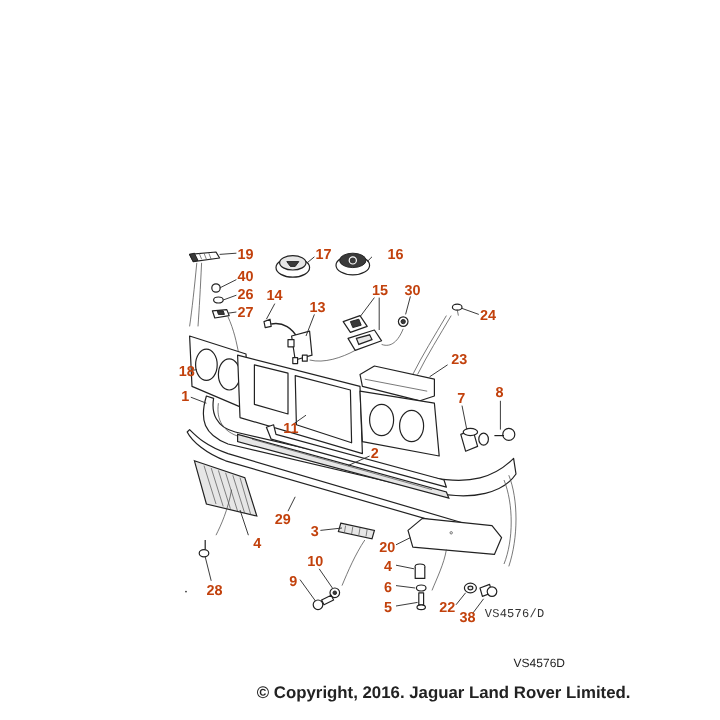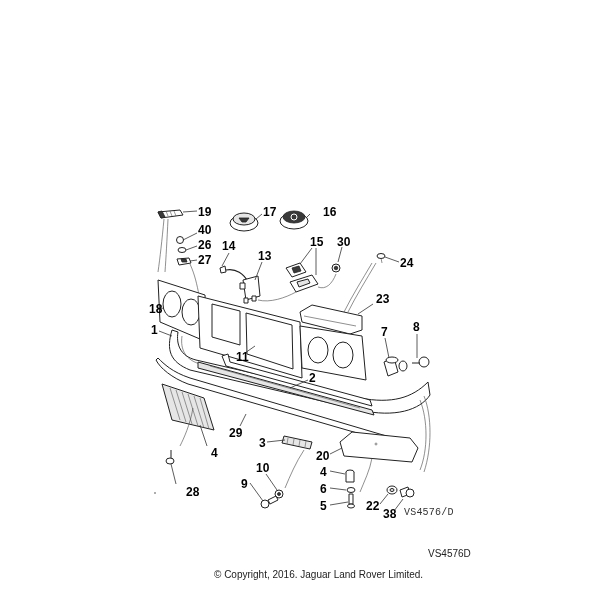--- a/index.html
+++ b/index.html
@@ -1,27 +1,27 @@
 <!DOCTYPE html>
 <html><head>
   <meta charset="utf-8">
   <style>
     html, body { margin: 0; padding: 0; background: #ffffff; }
     body { width: 600px; height: 600px; position: relative; overflow: hidden;
            font-family: "Liberation Sans", sans-serif; }
     #diagram { position: absolute; left: 0; top: 0; width: 600px; height: 600px; }
     .callout { position: absolute; font-family: "Liberation Sans", sans-serif;
-               font-weight: bold; font-size: 12px; color: #000000; line-height: 12px;
+               font-weight: bold; font-size: 12px; color: #c2410c; line-height: 12px;
                cursor: pointer; white-space: nowrap; }
     .ref-code { position: absolute; font-family: "Liberation Sans", sans-serif;
                 font-size: 10px; color: #222; text-align: center; }
     .small-code { position: absolute; font-family: "Liberation Mono", monospace;
                   font-size: 10px; color: #333; letter-spacing: 0.2px; }
     .copyright { position: absolute; font-family: "Liberation Sans", sans-serif;
-                 font-size: 10px; color: #222; }
+                 font-size: 14px; color: #222; font-weight: bold; }
     svg .part { fill: #ffffff; stroke: #222; stroke-width: 1; stroke-linejoin: round; }
     svg .part-grey { fill: #e6e6e6; stroke: #222; stroke-width: 1; }
     svg .dark { fill: #3a3a3a; stroke: #222; stroke-width: 0.8; }
     svg .lead { fill: none; stroke: #333; stroke-width: 0.8; }
     svg .wire { fill: none; stroke: #222; stroke-width: 1.2; }
     svg .thin { fill: none; stroke: #444; stroke-width: 0.6; }
     svg .hatch { stroke: #555; stroke-width: 0.6; }
   </style>
 </head>
 <body>
@@ -246,19 +246,19 @@
 <span class="callout" style="left:309px;top:372px">2</span>
 <span class="callout" style="left:229px;top:427px">29</span>
 <span class="callout" style="left:211px;top:447px">4</span>
 <span class="callout" style="left:259px;top:437px">3</span>
 <span class="callout" style="left:316px;top:450px">20</span>
 <span class="callout" style="left:320px;top:466px">4</span>
 <span class="callout" style="left:320px;top:483px">6</span>
 <span class="callout" style="left:320px;top:500px">5</span>
 <span class="callout" style="left:256px;top:462px">10</span>
 <span class="callout" style="left:241px;top:478px">9</span>
-<span class="callout" style="left:186px;top:486px">28</span>
+<span class="callout" style="left:172px;top:486px">28</span>
 <span class="callout" style="left:366px;top:500px">22</span>
 <span class="callout" style="left:383px;top:508px">38</span>
 
 <span class="small-code" style="left:404px;top:507px">VS4576/D</span>
 <span class="ref-code" style="left:428px;top:548px">VS4576D</span>
 <span class="copyright" style="left:214px;top:569px">© Copyright, 2016. Jaguar Land Rover Limited.</span>
 
 </body></html>

